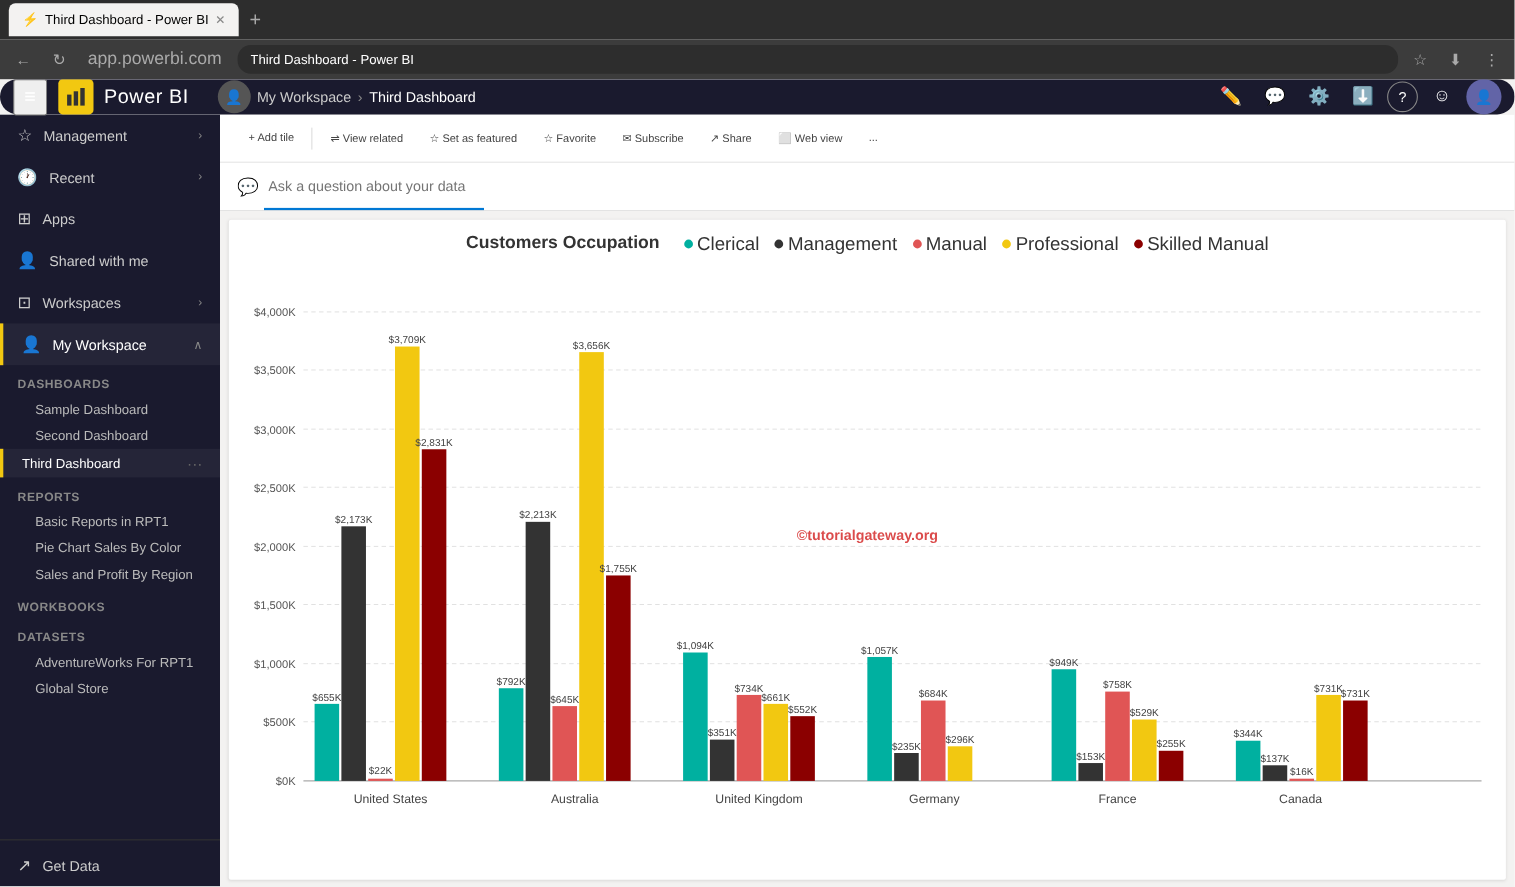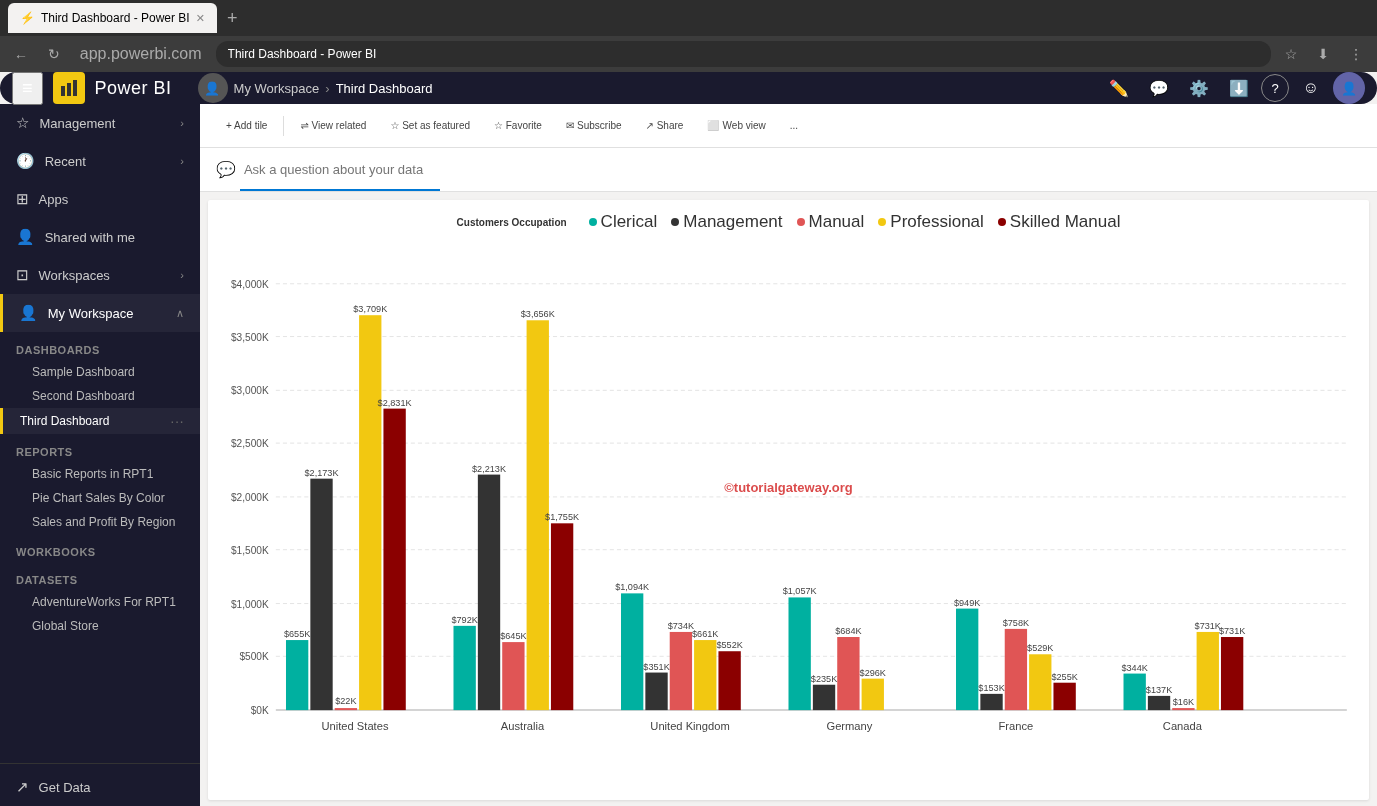--- a/index.html
+++ b/index.html
@@ -216,21 +216,21 @@
 
       <div class="qa-bar" style="position:relative;">
         <span class="qa-icon">💬</span>
         <input class="qa-input" placeholder="Ask a question about your data" style="">
         <div class="qa-underline"></div>
       </div>
 
       <div class="dashboard">
         <div class="chart-tile">
           <div class="chart-legend">
-            <span style="font-size:10px;font-weight:600;color:#333;margin-right:8px;">Customers Occupation</span>
+            <span style="font-size:16px;font-weight:600;color:#333;margin-right:8px;">Customers Occupation</span>
             <div class="legend-item">
               <div class="legend-dot" style="background:#00b0a0;"></div>
               <span>Clerical</span>
             </div>
             <div class="legend-item">
               <div class="legend-dot" style="background:#333333;"></div>
               <span>Management</span>
             </div>
             <div class="legend-item">
               <div class="legend-dot" style="background:#e05555;"></div>

